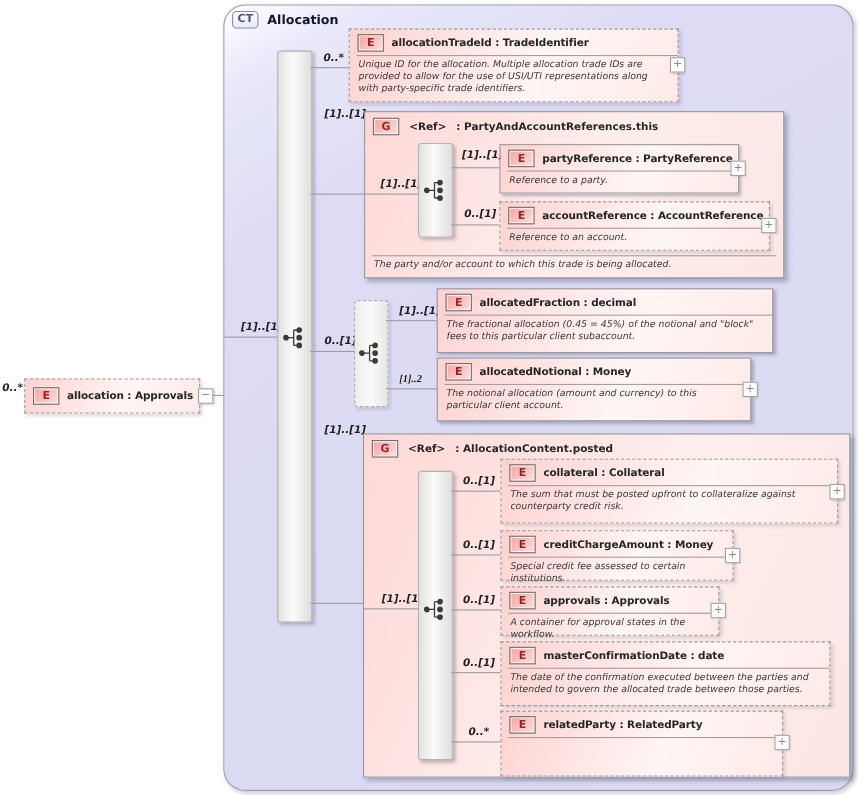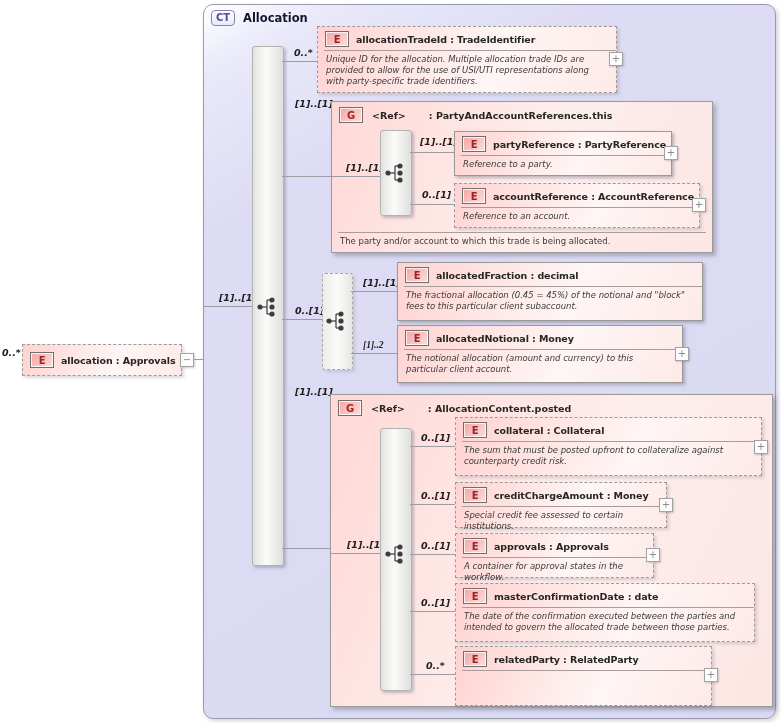--- a/index.html
+++ b/index.html
@@ -3,21 +3,21 @@
 <meta charset="utf-8">
 <style>
   html,body{margin:0;padding:0;background:#ffffff;}
   body{width:781px;height:723px;position:relative;overflow:hidden;
        font-family:"DejaVu Sans","Liberation Sans",sans-serif;}
   .abs{position:absolute;}
 
   
   .ct-container{
     left:203px;top:4px;width:571px;height:713px;
-    border:1px solid #9a9aae;border-radius:10px;
+    border:1px solid #9a9aae;border-radius:20px;
     background:linear-gradient(150deg,#ffffff 0%,#e9e9fa 7%,#dddcf4 22%,#d9d9f2 100%);
     box-shadow:2px 2px 4px rgba(120,120,150,0.35);
   }
   .ct-badge{
     left:7px;top:5px;height:14px;padding:0 4px;
     border:1px solid #8585b5;border-radius:4px;
     background:linear-gradient(#ffffff,#e9e9f8);
     color:#4d4da0;font-size:10px;font-weight:bold;line-height:14px;
   }
   .ct-title{left:39px;top:6px;font-size:11.5px;font-weight:bold;color:#14142e;}
@@ -39,23 +39,23 @@
     background:linear-gradient(135deg,#f7a5a3,#fcdedd);
     border:1px solid #6f6f6f;box-shadow:inset 0 0 0 1px rgba(255,255,255,0.8);}
 
   
   .gbox{
     background:linear-gradient(115deg,#ffd8d6 0%,#fdeeec 52%,#fce6e4 100%);
     border:1px solid #9a9a9a;box-shadow:3px 3px 4px rgba(90,90,115,0.40);
   }
   .ghead{display:flex;align-items:center;gap:9px;padding:5px 6px 0 7px;
          font-size:9.5px;font-weight:bold;color:#262626;white-space:nowrap;}
-  .ghead .reflbl{margin-right:14px;}
+  .ghead .reflbl{}
   .gfooter-rule{position:absolute;left:6px;right:6px;border-top:1px solid #ab9c9c;}
-  .gfooter{position:absolute;font-size:8.5px;color:#3a3a3a;}
+  .gfooter{position:absolute;font-style:italic;font-size:8.5px;color:#3a3a3a;}
 
   
   .bar{
     width:30px;border:1px solid #b3b3b1;border-radius:3px;
     background:linear-gradient(90deg,#e2e2e0 0%,#fbfbfa 45%,#dededc 100%);
     box-shadow:2px 2px 3px rgba(90,90,115,0.35);
   }
   .bar.dashed{border:1px dashed #a6a6a4;
     background:linear-gradient(90deg,#ecece9 0%,#fbfbfa 50%,#e6e6e3 100%);
     box-shadow:2px 2px 3px rgba(90,90,115,0.18);}

